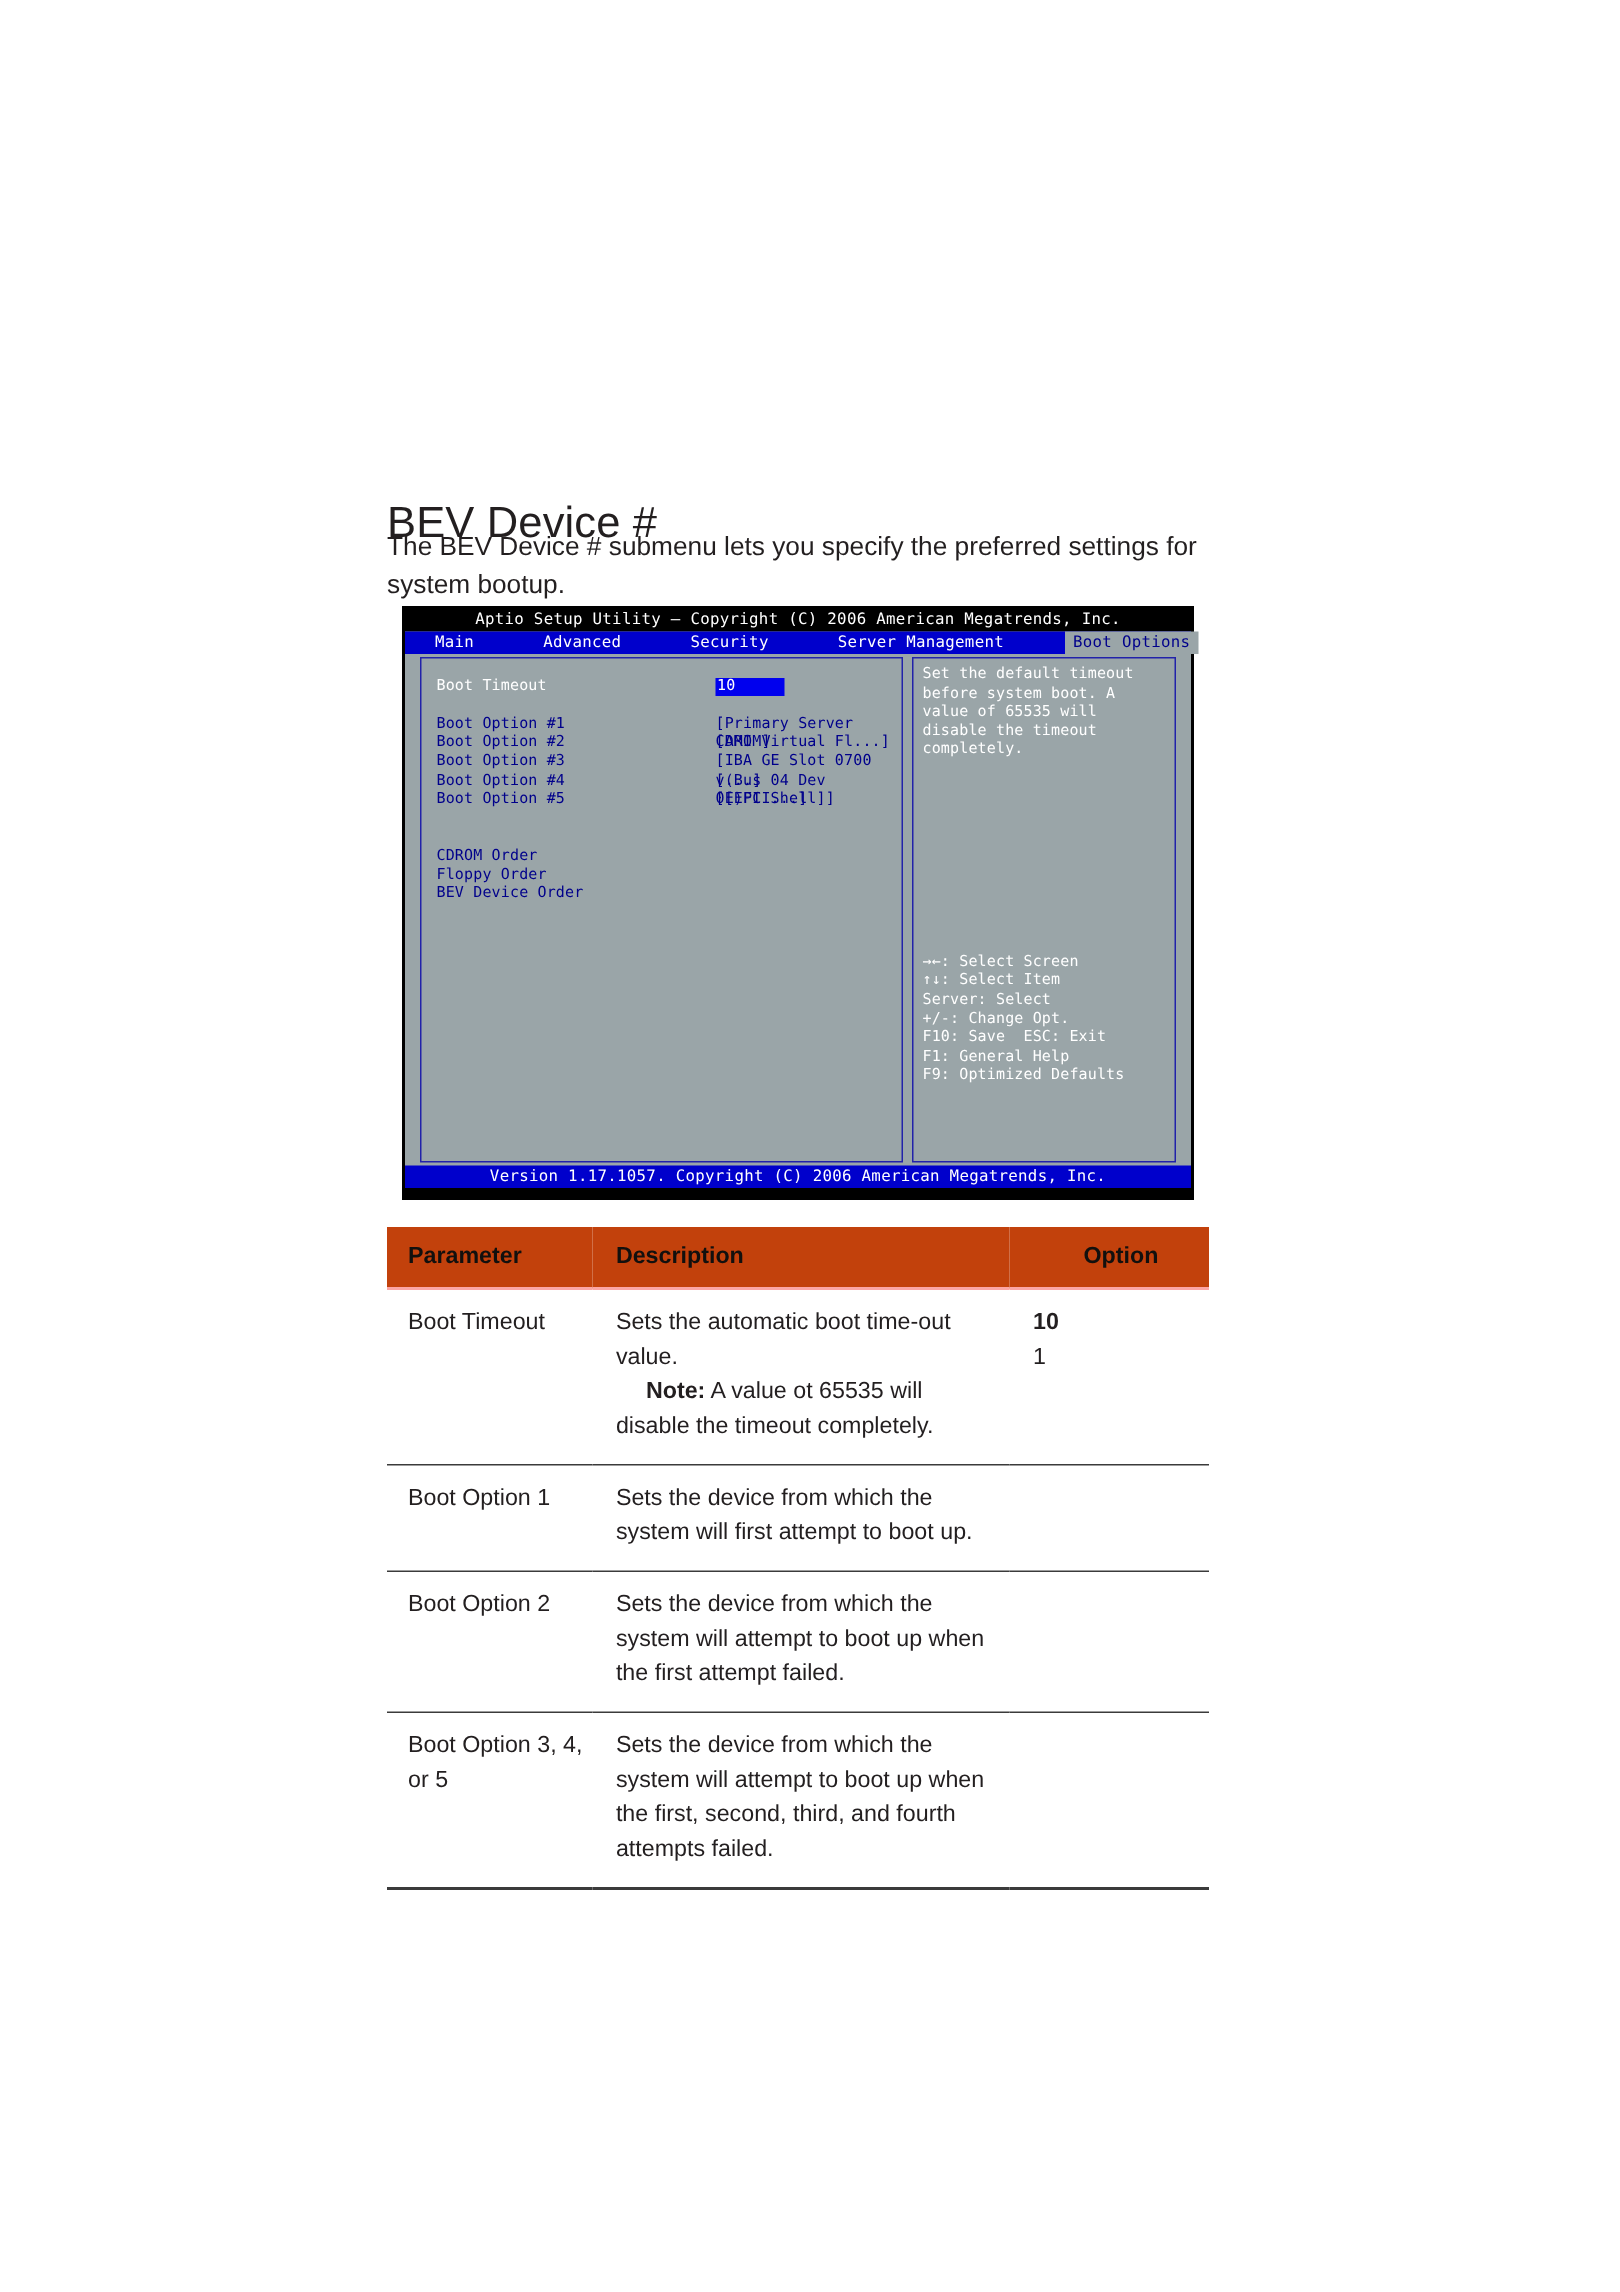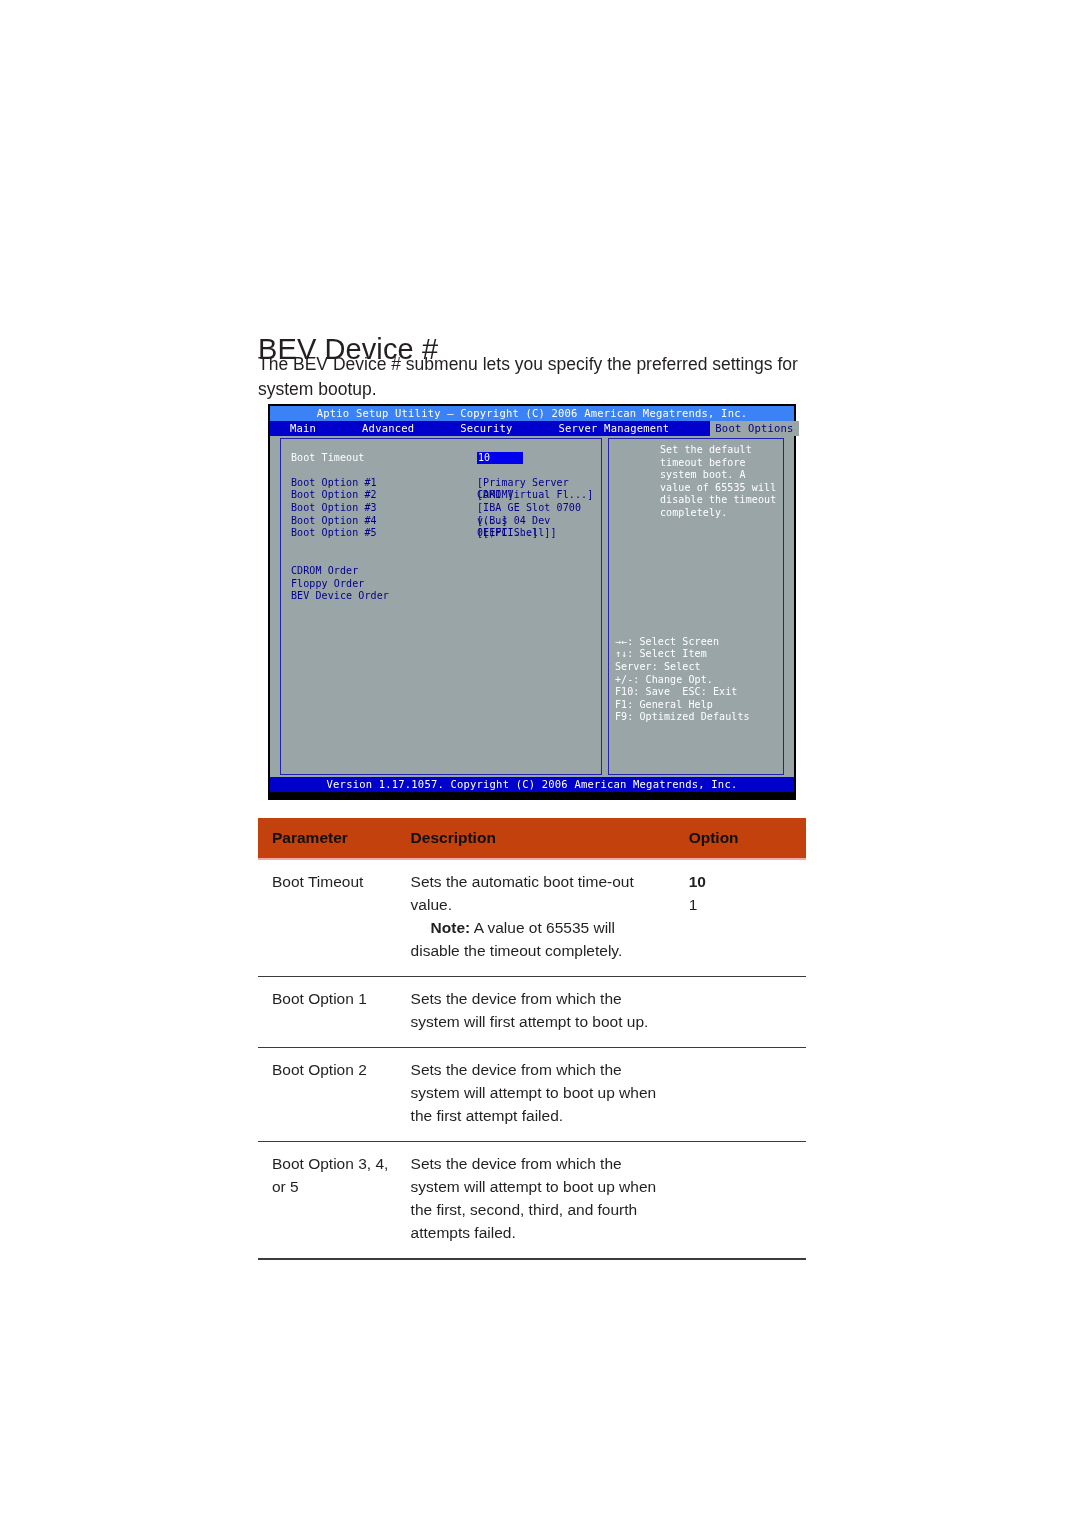--- a/index.html
+++ b/index.html
@@ -77,21 +77,21 @@
     left: 2px; top: 2px;
     width: 524px;
     height: 386px;
     background: #9aa5a8;
   }
   .bios-titlebar {
     position: absolute;
     left: 0; top: 0;
     width: 524px;
     height: 15px;
-    background: #3b82f6;
+    background: #000000;
     color: #ffffff;
     text-align: center;
     line-height: 15px;
     letter-spacing: 0.2px;
     font-size: 10.5px;
   }
   .bios-menubar {
     position: absolute;
     left: 0; top: 15px;
     width: 524px;
@@ -138,21 +138,20 @@
     background: #9aa5a8;
   }
   .bios-right {
     position: absolute;
     left: 338px; top: 0;
     width: 176px;
     height: 337px;
     border: 1px solid #2222aa;
     box-sizing: border-box;
     background: #9aa5a8;
-    padding-left: 45px;
   }
 
   .opt-row {
     position: relative;
     height: 12.6px;
     padding-left: 10px;
   }
   .opt-label {
     position: absolute;
     left: 10px;
@@ -219,21 +218,21 @@
     background: #c2410c;
     color: #12100e;
     font-weight: bold;
     font-size: 15.5px;
     text-align: left;
     padding: 11px 0 11px 14px;
     border-bottom: 2px solid #fca5a5;
   }
   .ptable thead th.c-param { width: 130px; }
   .ptable thead th.c-desc  { width: 290px; padding-left: 16px;}
-  .ptable thead th.c-opt   { width: 128px; padding-left: 16px;}
+  .ptable thead th.c-opt   { width: 128px; padding-left: 16px; text-align: center;}
 
   .ptable tbody td {
     vertical-align: top;
     padding: 10px 6px 14px 14px;
     border-bottom: 1.6px solid #3b3b3b;
     line-height: 23px;
     color: #231f20;
   }
   .ptable tbody td.c-desc { padding-left: 16px; }
   .ptable tbody td.c-opt  { padding-left: 16px; }

